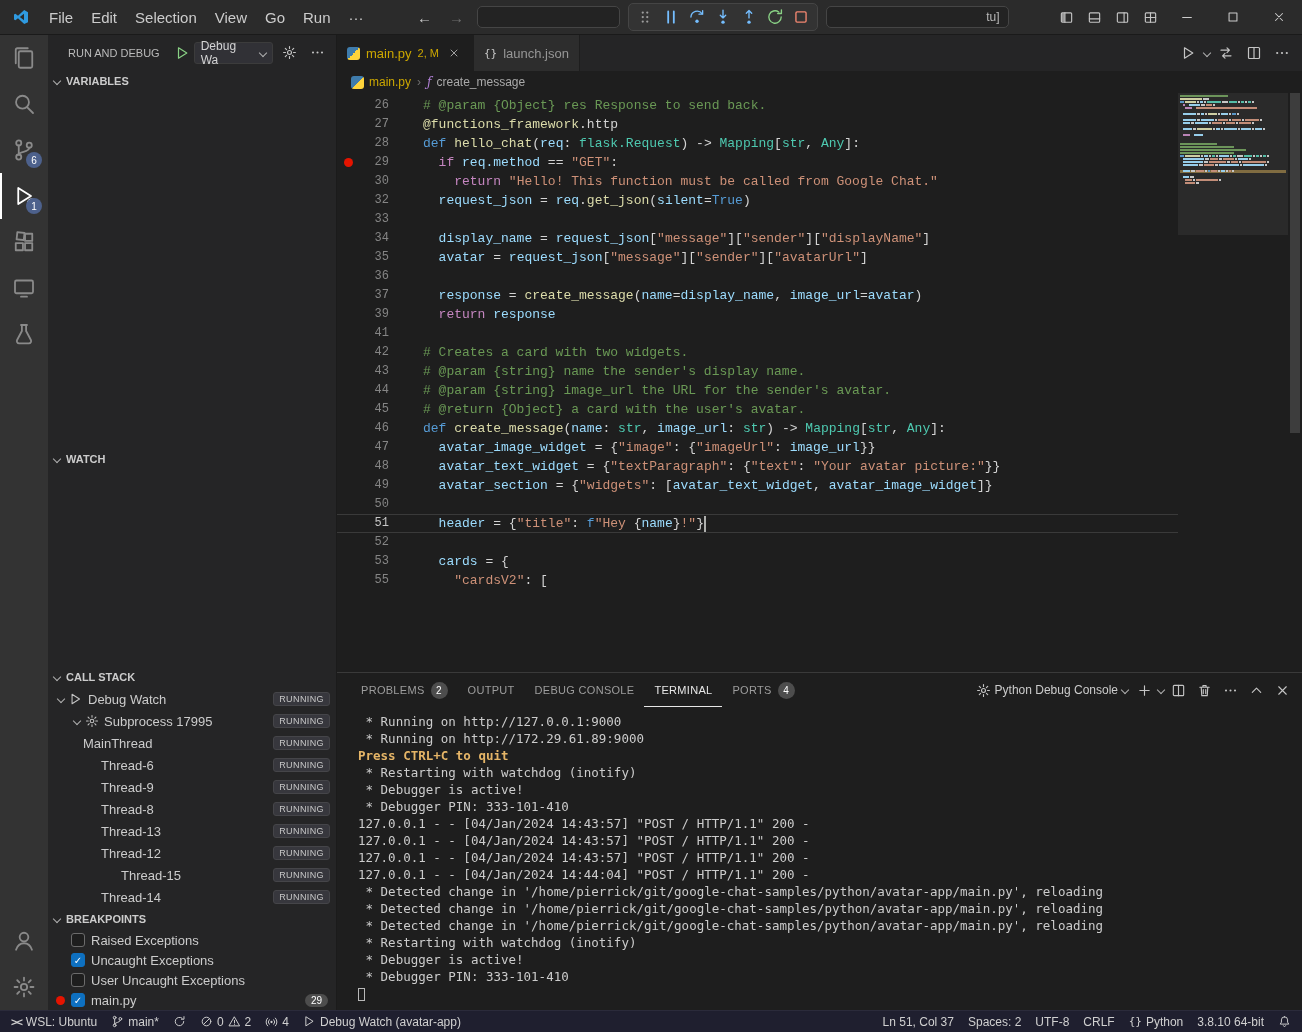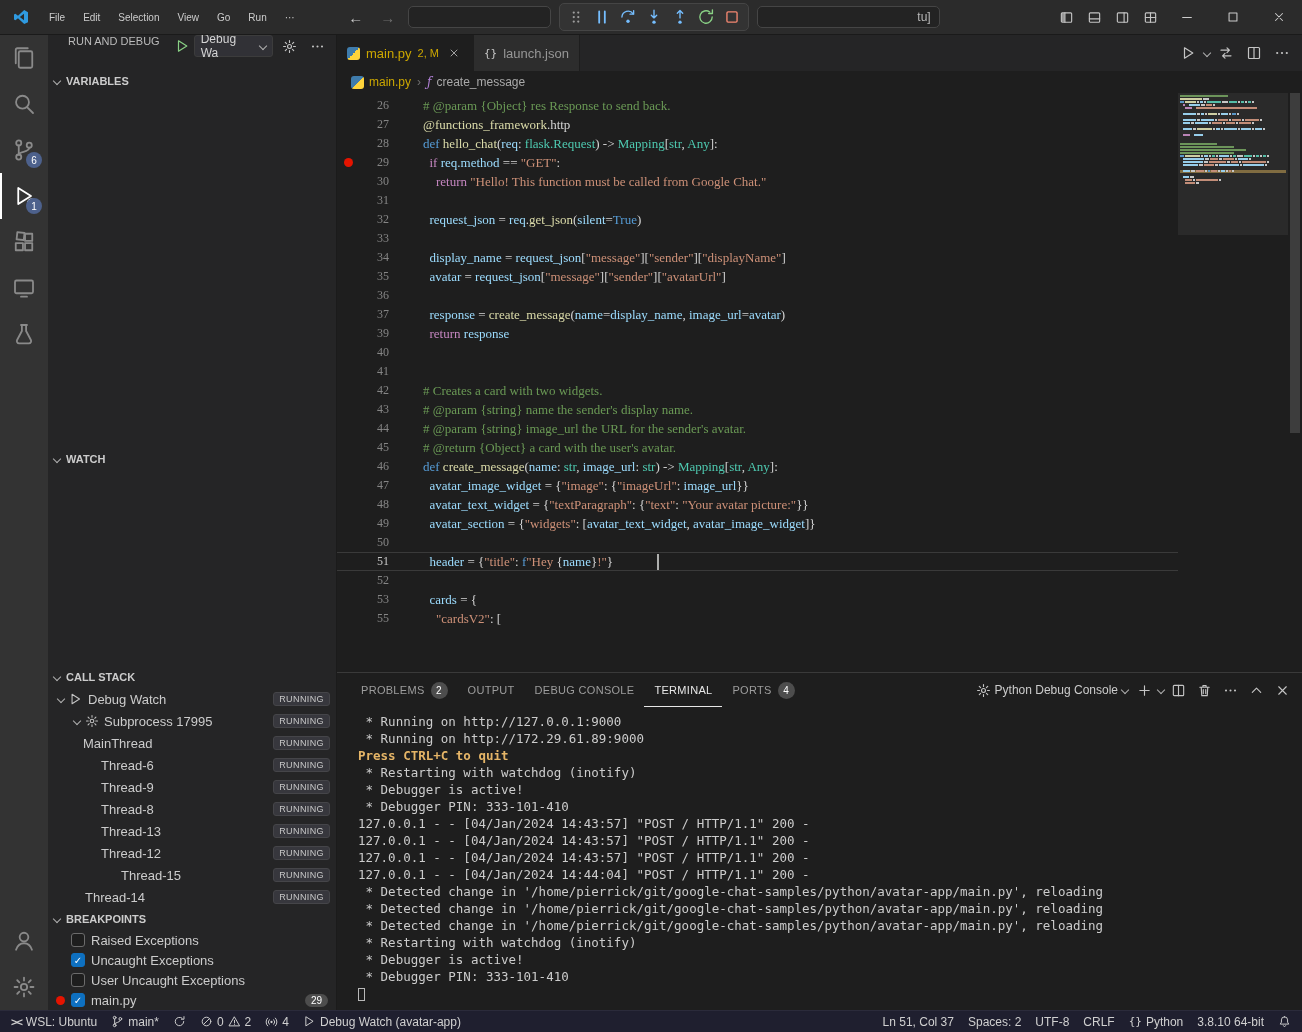--- a/index.html
+++ b/index.html
@@ -3,21 +3,21 @@
 <meta charset="utf-8">
 <style>
   *{margin:0;padding:0;box-sizing:border-box}
   html,body{width:1302px;height:1032px;overflow:hidden;background:#1e1e1e;
     font-family:"Liberation Sans",sans-serif;color:#cccccc;font-size:13px;user-select:none}
   .ico{display:inline-flex;align-items:center;justify-content:center}
   .ico svg{display:block;width:16px;height:16px}
   
   .titlebar{height:35px;background:#2b2b2b;display:flex;align-items:center;border-bottom:1px solid #1a1a1a}
   .vscode-logo{width:18px;height:18px;margin:0 10px 0 12px}
-  .menu-item{padding:0 9px;height:26px;display:flex;align-items:center;border-radius:4px;color:#cccccc;font-size:10px;cursor:default}
+  .menu-item{padding:0 9px;height:26px;display:flex;align-items:center;border-radius:4px;color:#cccccc;font-size:15px;cursor:default}
   .tb-center{display:flex;align-items:center;gap:8px;margin-left:40px}
   .nav-arrow{width:24px;text-align:center;font-size:15px;color:#cccccc}
   .nav-arrow.dim{color:#6e6e6e}
   .cmd-box{height:22px;background:#232323;border:1px solid #454545;border-radius:5px}
   .cmd-box.left{width:143px}
   .cmd-box.right{width:183px;display:flex;align-items:center;justify-content:flex-end;
     padding:0 8px;color:#b8b8b8;font-size:12px;overflow:hidden;white-space:nowrap}
   .dbg-toolbar{display:flex;align-items:center;gap:2px;background:#333333;border:1px solid #454545;
     border-radius:5px;padding:1px 4px;height:28px}
   .dbg-btn{width:24px;height:24px;display:flex;align-items:center;justify-content:center;border-radius:4px}
@@ -33,21 +33,21 @@
   
   .activitybar{width:48px;background:#333333;display:flex;flex-direction:column;align-items:center}
   .act-item{width:48px;height:46px;display:flex;align-items:center;justify-content:center;position:relative;color:#8a8a8a}
   .act-item svg{width:24px;height:24px}
   .act-item.active{color:#ffffff;border-left:2px solid #ffffff}
   .act-badge{position:absolute;right:6px;bottom:5px;min-width:16px;height:16px;border-radius:9px;background:#4d618c;
     color:#ffffff;font-size:10px;display:flex;align-items:center;justify-content:center;padding:0 3px}
   .act-spacer{flex:1}
   
   .sidebar{width:289px;background:#252526;border-right:1px solid #1b1b1b;display:flex;flex-direction:column;overflow:hidden}
-  .sb-header{height:35px;display:flex;align-items:flex-start;padding:0 8px 0 20px;gap:6px}
+  .sb-header{height:35px;display:flex;align-items:center;padding:0 8px 0 20px;gap:6px}
   .sb-title{font-size:11px;color:#bbbbbb;white-space:nowrap}
   .cfg-wrap{display:flex;align-items:center;gap:4px;margin-left:8px}
   .cfg-select{display:flex;align-items:center;gap:5px;background:#313136;border:1px solid #3c3c3c;border-radius:3px;
     height:22px;padding:0 6px;font-size:12px;color:#d4d4d4}
   .hdr-ico{width:22px;height:22px;display:flex;align-items:center;justify-content:center;color:#c5c5c5}
   .hdr-ico svg{width:15px;height:15px}
   .section-head{height:22px;display:flex;align-items:center;gap:6px;padding-left:6px;font-size:11px;font-weight:bold;
     color:#cccccc;background:#252526;flex:none}
   .chev{width:6px;height:6px;border-right:1.3px solid #b0b0b0;border-bottom:1.3px solid #b0b0b0;
     transform:rotate(45deg);display:inline-block;flex:none}
@@ -80,21 +80,21 @@
   .json-ico{color:#c5c5c5;font-size:11px;font-family:"DejaVu Sans Mono",monospace}
   .editor-actions{margin-left:auto;display:flex;align-items:center;gap:4px;padding-right:8px}
   .ed-act{width:24px;height:24px;display:flex;align-items:center;justify-content:center;color:#c5c5c5}
   .ed-act svg{width:16px;height:16px}
   .breadcrumbs{height:22px;display:flex;align-items:center;gap:6px;padding-left:14px;font-size:12px;color:#a9a9a9;flex:none}
   .crumb{display:flex;align-items:center;gap:5px}
   .crumb-sep{color:#6e6e6e}
   .fn-glyph{color:#b180d7;font-family:"DejaVu Serif",serif;font-style:italic;font-size:12px}
   
   .codewrap{flex:1;position:relative;overflow:hidden;display:flex}
-  .code{flex:1;padding-top:3px;font-family:Liberation Serif, serif;font-size:13px;line-height:19px;overflow:hidden}
+  .code{flex:1;padding-top:3px;font-family:Liberation Mono, monospace;font-size:13px;line-height:19px;overflow:hidden}
   .code-row{display:flex;height:19px;white-space:pre}
   .code-row.cur{border-top:1px solid #3a3a3a;border-bottom:1px solid #3a3a3a;height:19px;line-height:17px}
   .gutter{width:69px;flex:none;display:flex;align-items:center}
   .bp-cell{width:22px;display:flex;justify-content:center;flex:none}
   .lnum{width:30px;text-align:right;color:#858585;font-size:12px;flex:none}
   .lnum.cur{color:#c6c6c6}
   .ctext{position:relative;padding-left:17px;flex:1;overflow:hidden}
   .caret{position:absolute;top:1px;width:2px;height:16px;background:#aeafad;margin-left:17px}
   .tk-cm{color:#6a9955}.tk-kw{color:#569cd6}.tk-ctrl{color:#c586c0}.tk-fn{color:#dcdcaa}
   .tk-str{color:#ce9178}.tk-var{color:#9cdcfe}.tk-type{color:#4ec9b0}.tk-txt{color:#d4d4d4}
@@ -434,21 +434,21 @@
 
     <span class="cs-label">Thread-12</span>
     <span class="run-badge">RUNNING</span>
         </div>
         <div class="cs-row" style="padding-left:62px">
     <span style="width:6px"></span>
 
     <span class="cs-label">Thread-15</span>
     <span class="run-badge">RUNNING</span>
         </div>
-        <div class="cs-row" style="padding-left:26px">
+        <div class="cs-row" style="padding-left:42px">
     <span style="width:6px"></span>
 
     <span class="cs-label">Thread-14</span>
     <span class="run-badge">RUNNING</span>
         </div>
       </div>
     <div class="section-head">
       <span class="chev"></span>
       <span>BREAKPOINTS</span>
     </div>
@@ -578,79 +578,65 @@
           <div class="code-row">
     <div class="gutter">
       <span class="bp-cell"></span>
       <span class="lnum">30</span>
     </div>
     <div class="ctext"><span class="tk-txt">    </span><span class="tk-ctrl">return</span><span class="tk-txt"> </span><span class="tk-str">"Hello! This function must be called from Google Chat."</span></div>
   </div>
           <div class="code-row">
     <div class="gutter">
       <span class="bp-cell"></span>
-      <span class="lnum">31</span>
+      <span class="lnum">32</span>
+    </div>
+    <div class="ctext"><span class="tk-txt">  </span><span class="tk-var">request_json</span><span class="tk-txt"> = </span><span class="tk-var">req</span><span class="tk-txt">.</span><span class="tk-fn">get_json</span><span class="tk-txt">(</span><span class="tk-var">silent</span><span class="tk-txt">=</span><span class="tk-kw">True</span><span class="tk-txt">)</span></div>
+  </div>
+          <div class="code-row">
+    <div class="gutter">
+      <span class="bp-cell"></span>
+      <span class="lnum">33</span>
     </div>
     <div class="ctext"></div>
   </div>
           <div class="code-row">
     <div class="gutter">
       <span class="bp-cell"></span>
-      <span class="lnum">32</span>
-    </div>
-    <div class="ctext"><span class="tk-txt">  </span><span class="tk-var">request_json</span><span class="tk-txt"> = </span><span class="tk-var">req</span><span class="tk-txt">.</span><span class="tk-fn">get_json</span><span class="tk-txt">(</span><span class="tk-var">silent</span><span class="tk-txt">=</span><span class="tk-kw">True</span><span class="tk-txt">)</span></div>
-  </div>
-          <div class="code-row">
-    <div class="gutter">
-      <span class="bp-cell"></span>
-      <span class="lnum">33</span>
+      <span class="lnum">34</span>
+    </div>
+    <div class="ctext"><span class="tk-txt">  </span><span class="tk-var">display_name</span><span class="tk-txt"> = </span><span class="tk-var">request_json</span><span class="tk-txt">[</span><span class="tk-str">"message"</span><span class="tk-txt">][</span><span class="tk-str">"sender"</span><span class="tk-txt">][</span><span class="tk-str">"displayName"</span><span class="tk-txt">]</span></div>
+  </div>
+          <div class="code-row">
+    <div class="gutter">
+      <span class="bp-cell"></span>
+      <span class="lnum">35</span>
+    </div>
+    <div class="ctext"><span class="tk-txt">  </span><span class="tk-var">avatar</span><span class="tk-txt"> = </span><span class="tk-var">request_json</span><span class="tk-txt">[</span><span class="tk-str">"message"</span><span class="tk-txt">][</span><span class="tk-str">"sender"</span><span class="tk-txt">][</span><span class="tk-str">"avatarUrl"</span><span class="tk-txt">]</span></div>
+  </div>
+          <div class="code-row">
+    <div class="gutter">
+      <span class="bp-cell"></span>
+      <span class="lnum">36</span>
     </div>
     <div class="ctext"></div>
   </div>
           <div class="code-row">
     <div class="gutter">
       <span class="bp-cell"></span>
-      <span class="lnum">34</span>
-    </div>
-    <div class="ctext"><span class="tk-txt">  </span><span class="tk-var">display_name</span><span class="tk-txt"> = </span><span class="tk-var">request_json</span><span class="tk-txt">[</span><span class="tk-str">"message"</span><span class="tk-txt">][</span><span class="tk-str">"sender"</span><span class="tk-txt">][</span><span class="tk-str">"displayName"</span><span class="tk-txt">]</span></div>
-  </div>
-          <div class="code-row">
-    <div class="gutter">
-      <span class="bp-cell"></span>
-      <span class="lnum">35</span>
-    </div>
-    <div class="ctext"><span class="tk-txt">  </span><span class="tk-var">avatar</span><span class="tk-txt"> = </span><span class="tk-var">request_json</span><span class="tk-txt">[</span><span class="tk-str">"message"</span><span class="tk-txt">][</span><span class="tk-str">"sender"</span><span class="tk-txt">][</span><span class="tk-str">"avatarUrl"</span><span class="tk-txt">]</span></div>
-  </div>
-          <div class="code-row">
-    <div class="gutter">
-      <span class="bp-cell"></span>
-      <span class="lnum">36</span>
-    </div>
-    <div class="ctext"></div>
-  </div>
-          <div class="code-row">
-    <div class="gutter">
-      <span class="bp-cell"></span>
       <span class="lnum">37</span>
     </div>
     <div class="ctext"><span class="tk-txt">  </span><span class="tk-var">response</span><span class="tk-txt"> = </span><span class="tk-fn">create_message</span><span class="tk-txt">(</span><span class="tk-var">name</span><span class="tk-txt">=</span><span class="tk-var">display_name</span><span class="tk-txt">, </span><span class="tk-var">image_url</span><span class="tk-txt">=</span><span class="tk-var">avatar</span><span class="tk-txt">)</span></div>
   </div>
           <div class="code-row">
     <div class="gutter">
       <span class="bp-cell"></span>
       <span class="lnum">39</span>
     </div>
     <div class="ctext"><span class="tk-txt">  </span><span class="tk-ctrl">return</span><span class="tk-txt"> </span><span class="tk-var">response</span></div>
-  </div>
-          <div class="code-row">
-    <div class="gutter">
-      <span class="bp-cell"></span>
-      <span class="lnum">40</span>
-    </div>
-    <div class="ctext"></div>
   </div>
           <div class="code-row">
     <div class="gutter">
       <span class="bp-cell"></span>
       <span class="lnum">41</span>
     </div>
     <div class="ctext"></div>
   </div>
           <div class="code-row">
     <div class="gutter">

